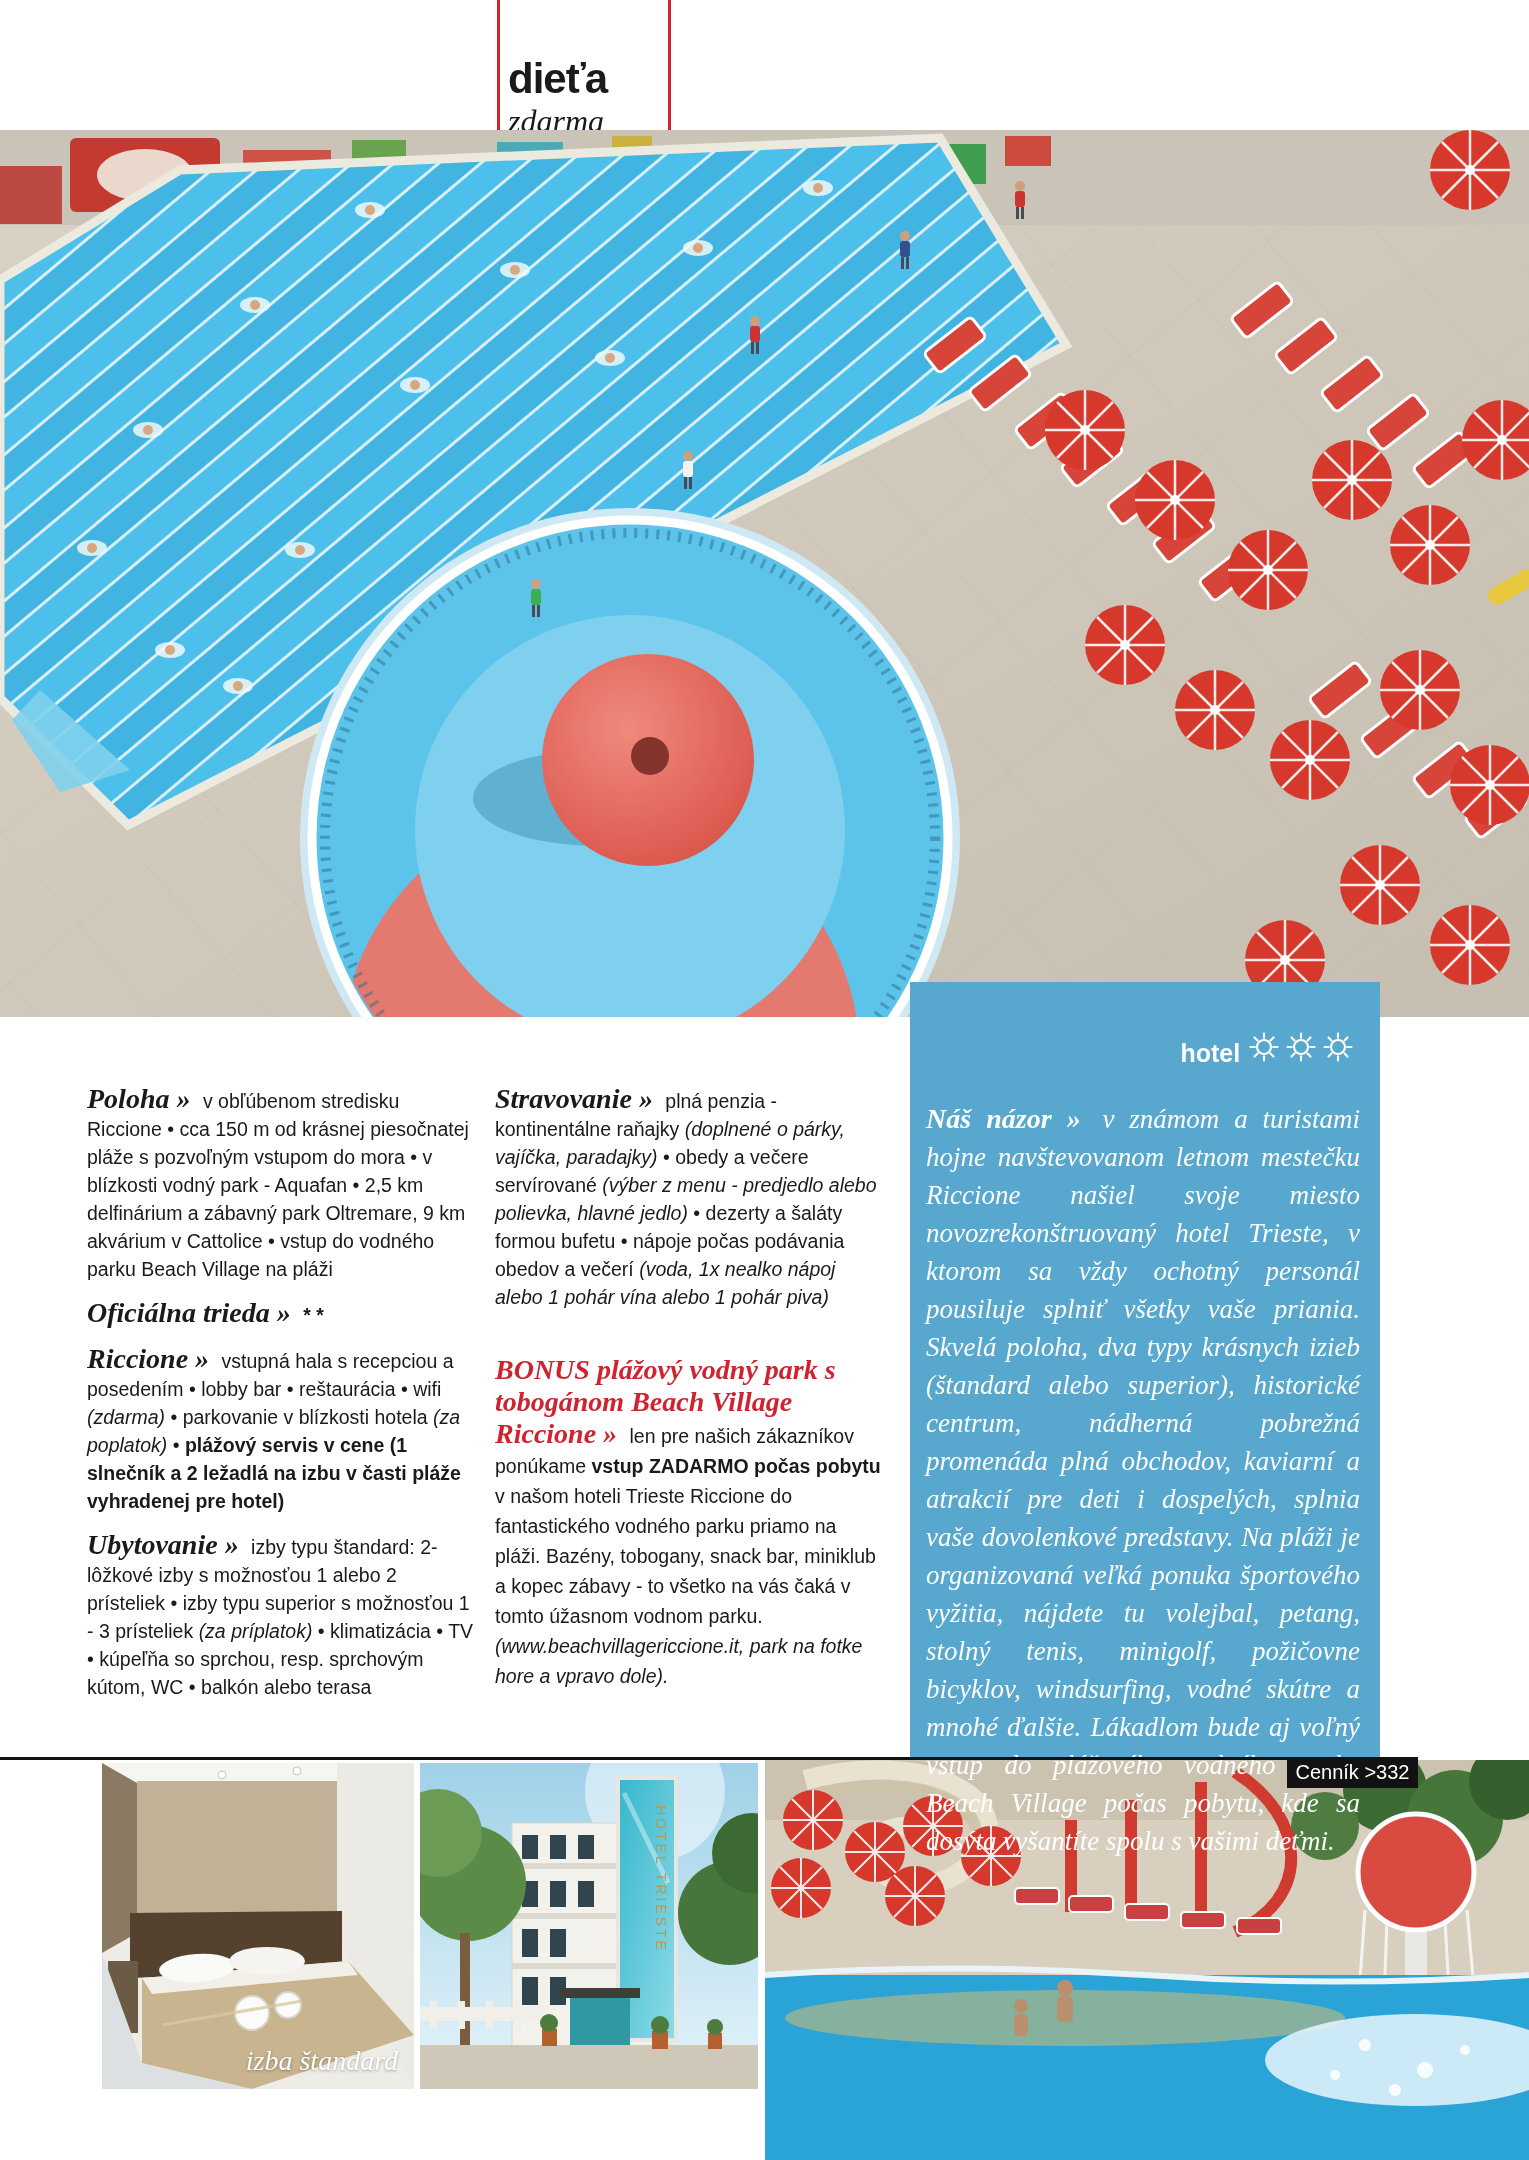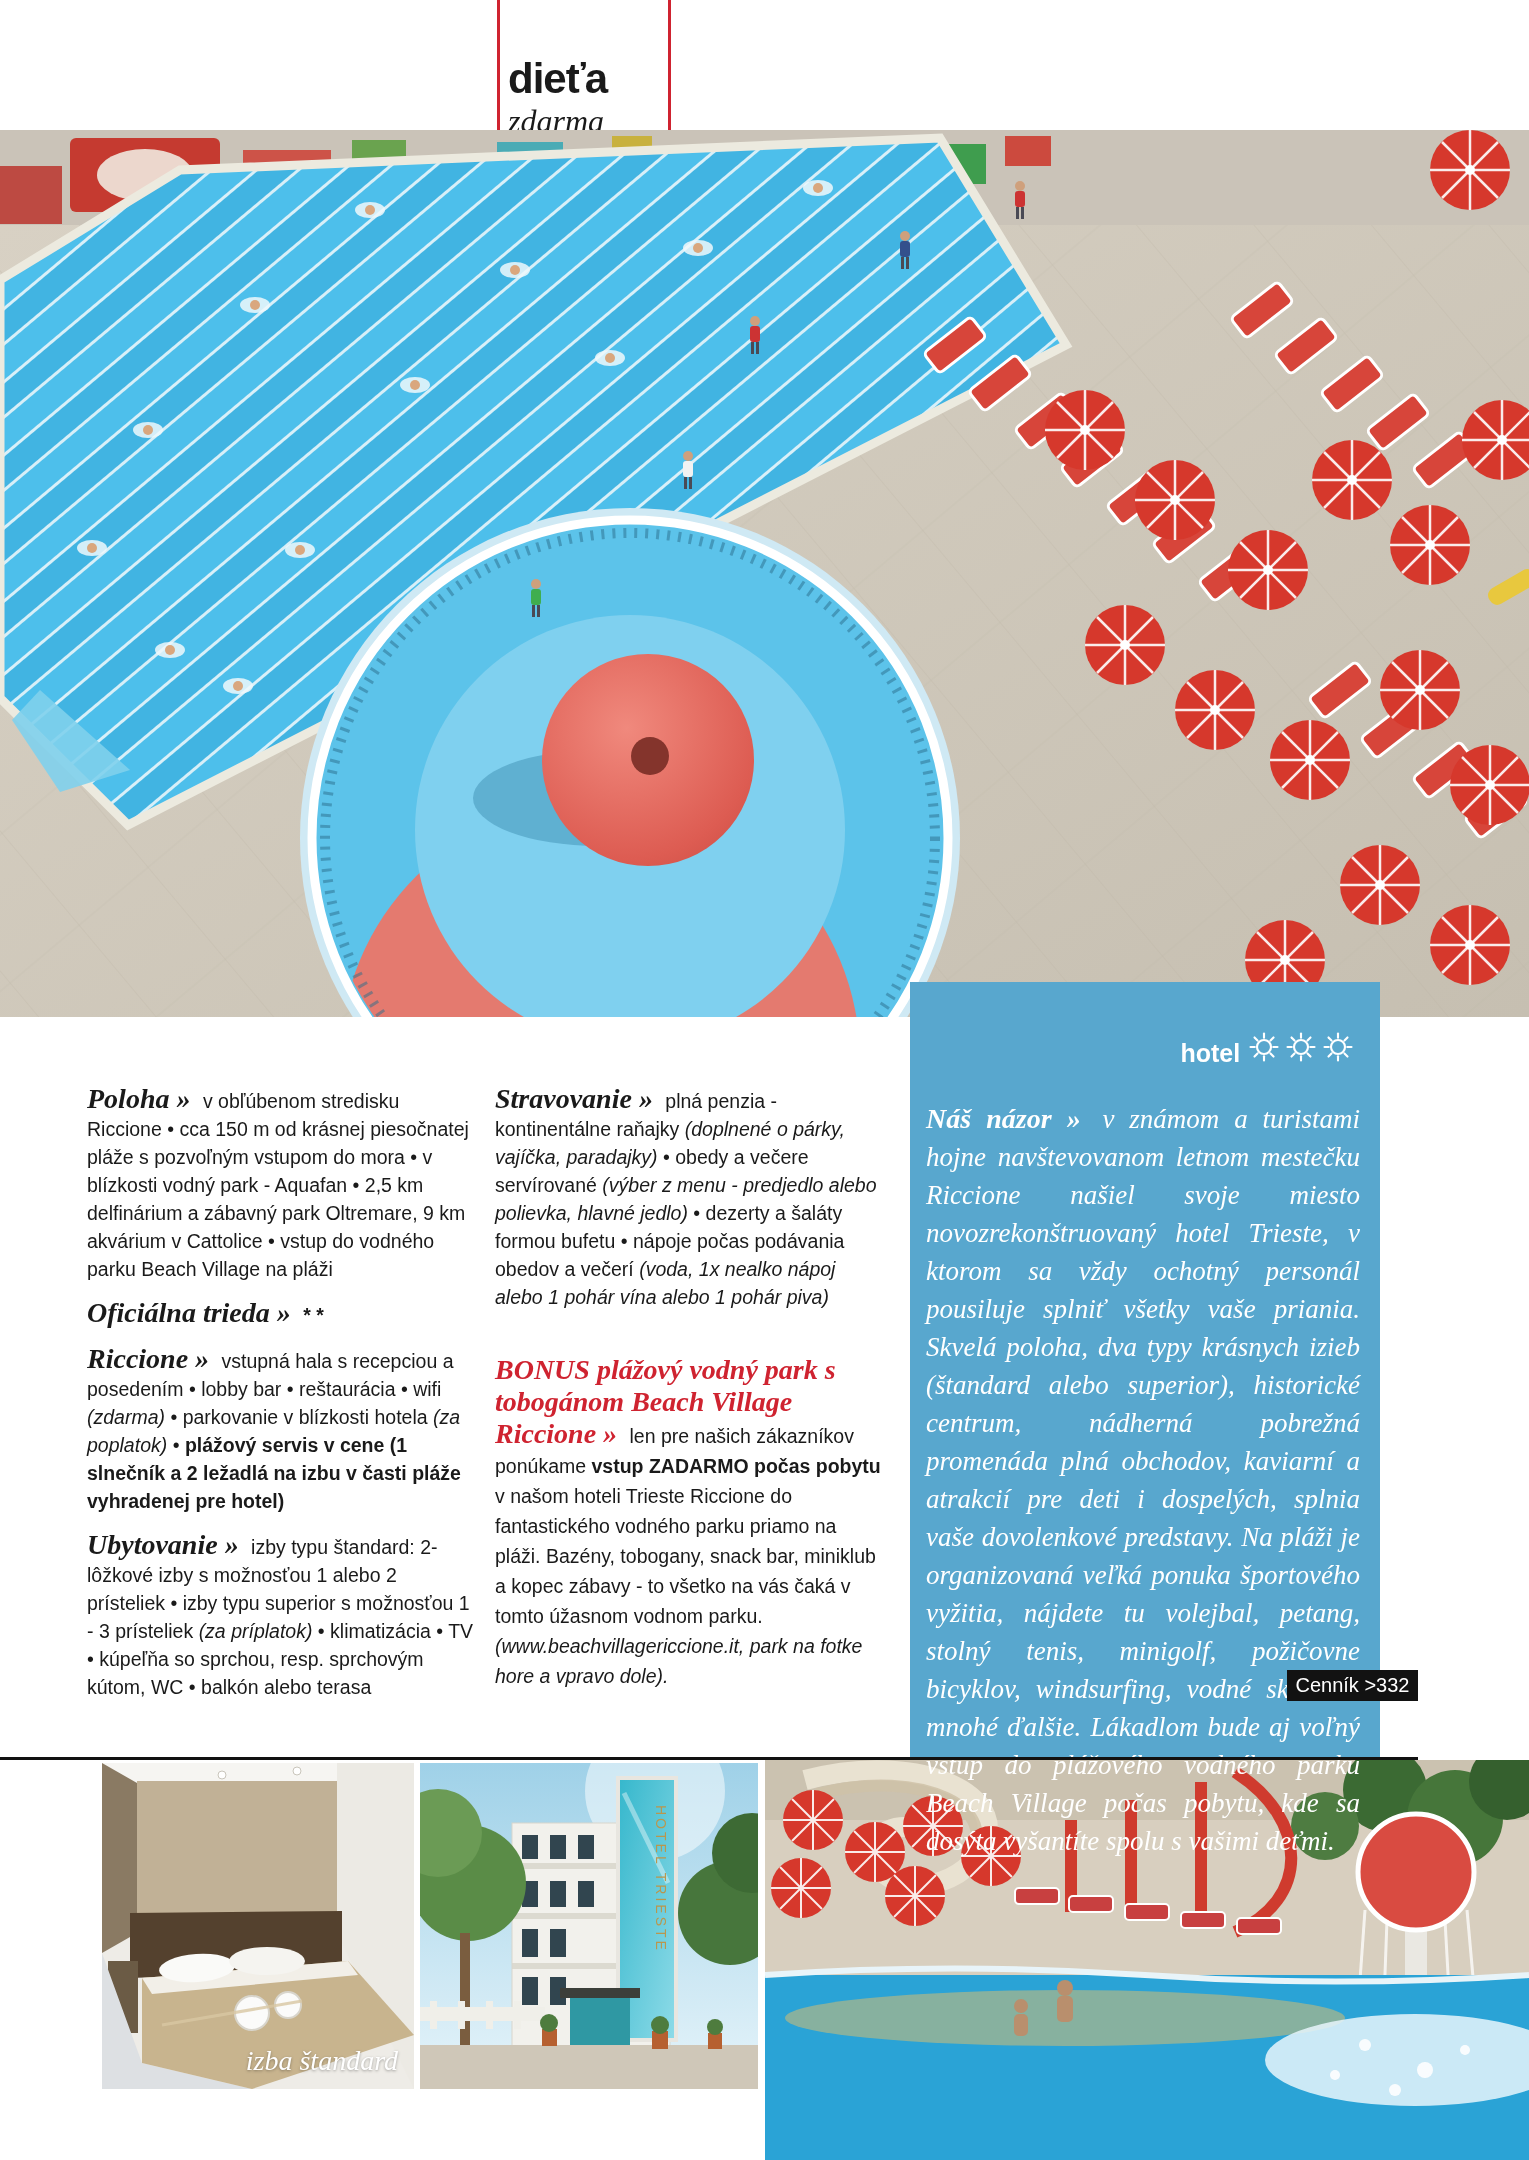--- a/index.html
+++ b/index.html
@@ -40,21 +40,21 @@
   .col{position:absolute;top:1085px;width:392px;font-size:19.5px;line-height:28px;}
   .col1{left:87px;} .col2{left:495px;}
   .col p{margin:0 0 16px 0;}
   .sh{font-family:"Liberation Serif",serif;font-style:italic;font-weight:bold;font-size:28px;
       margin-right:7px;}
   .sh.red{color:var(--red,#cf2330);}
   .col2 p.bonus{margin-top:44px;line-height:30px;}
   span.i{font-style:italic;} span.b{font-weight:bold;}
   
   .bottom-rule{position:absolute;left:0;top:1757px;width:1418px;height:3px;background:#121212;z-index:6;}
-  .price-badge{position:absolute;left:1287px;top:1670px;width:131px;height:31px;background:#121212;
+  .price-badge{position:absolute;left:1287px;top:1757px;width:131px;height:31px;background:#121212;
       color:#fff;font-size:20px;line-height:31px;text-align:center;z-index:7;}
   .room-caption{position:absolute;right:16px;bottom:12px;color:#fff;z-index:3;
       font-family:"Liberation Serif",serif;font-style:italic;font-size:28px;
       text-shadow:0 1px 3px rgba(0,0,0,.35);}
 </style>
 </head>
 <body>
 
 <div class="page">
 

